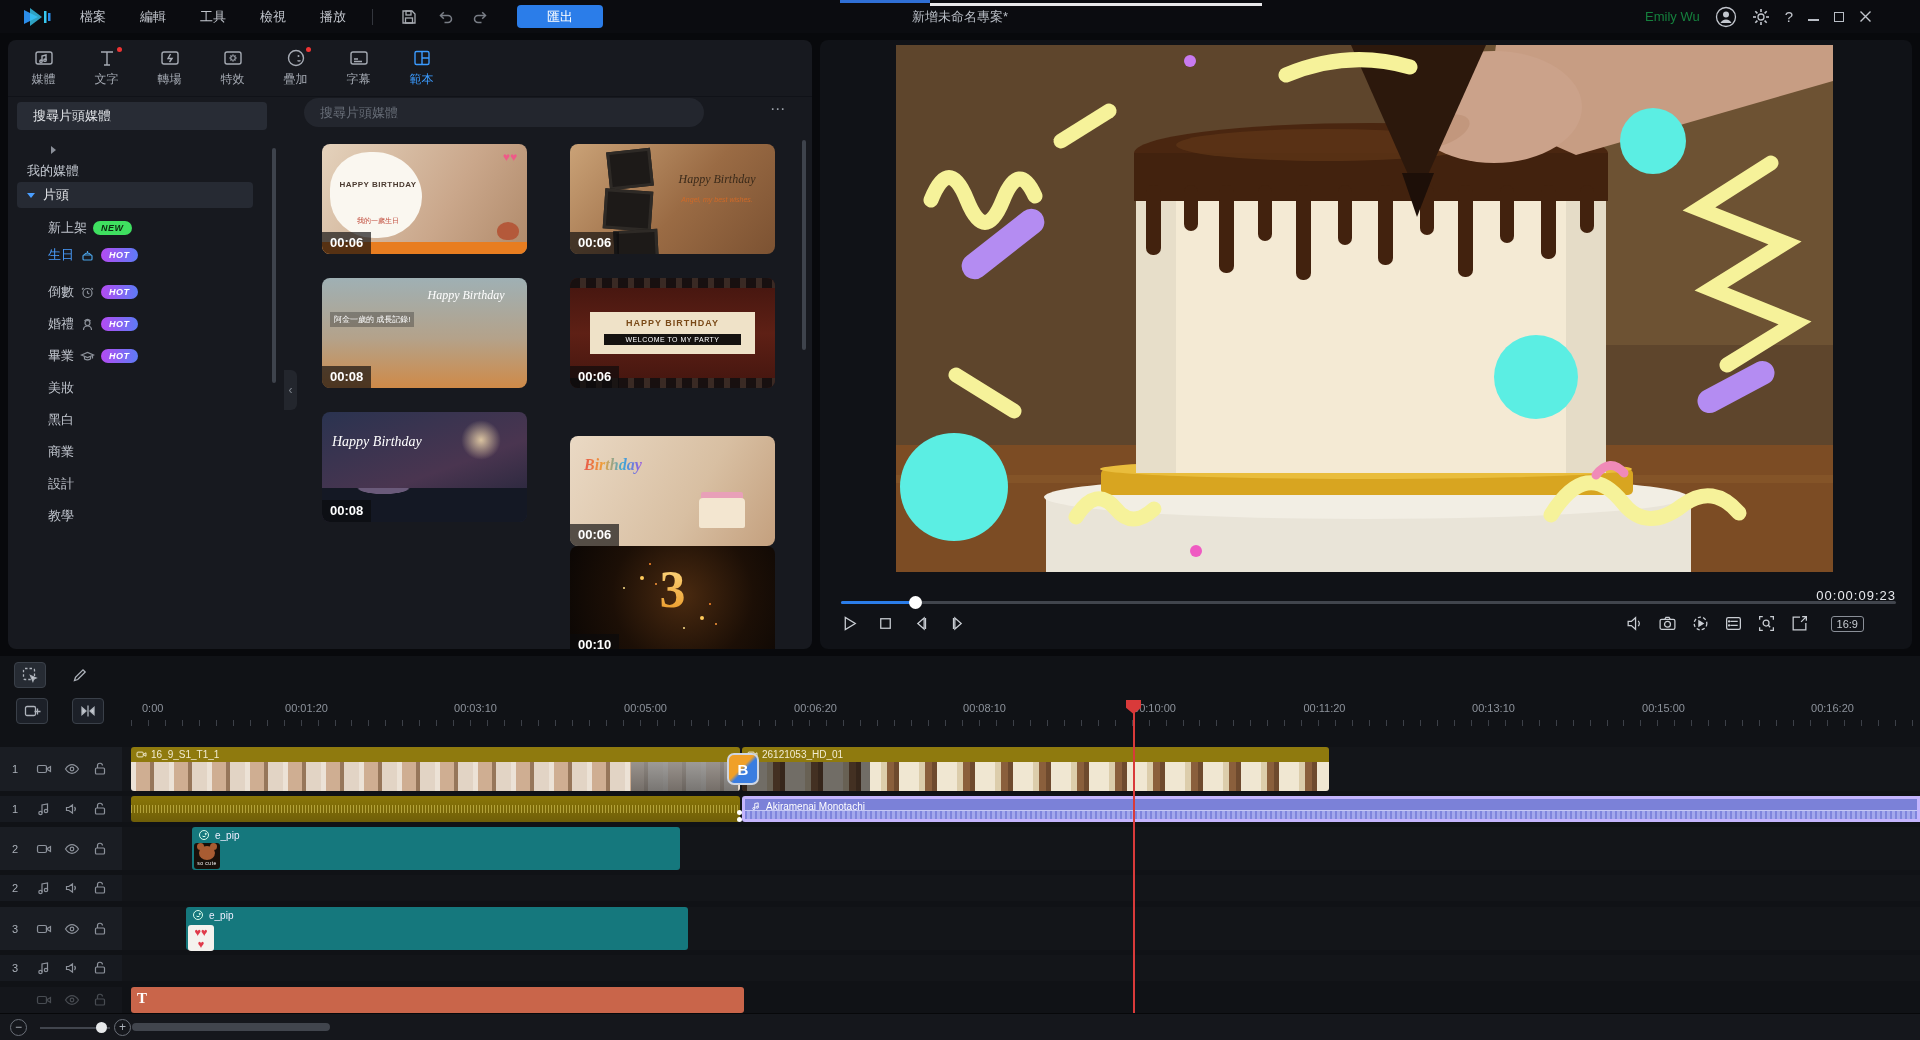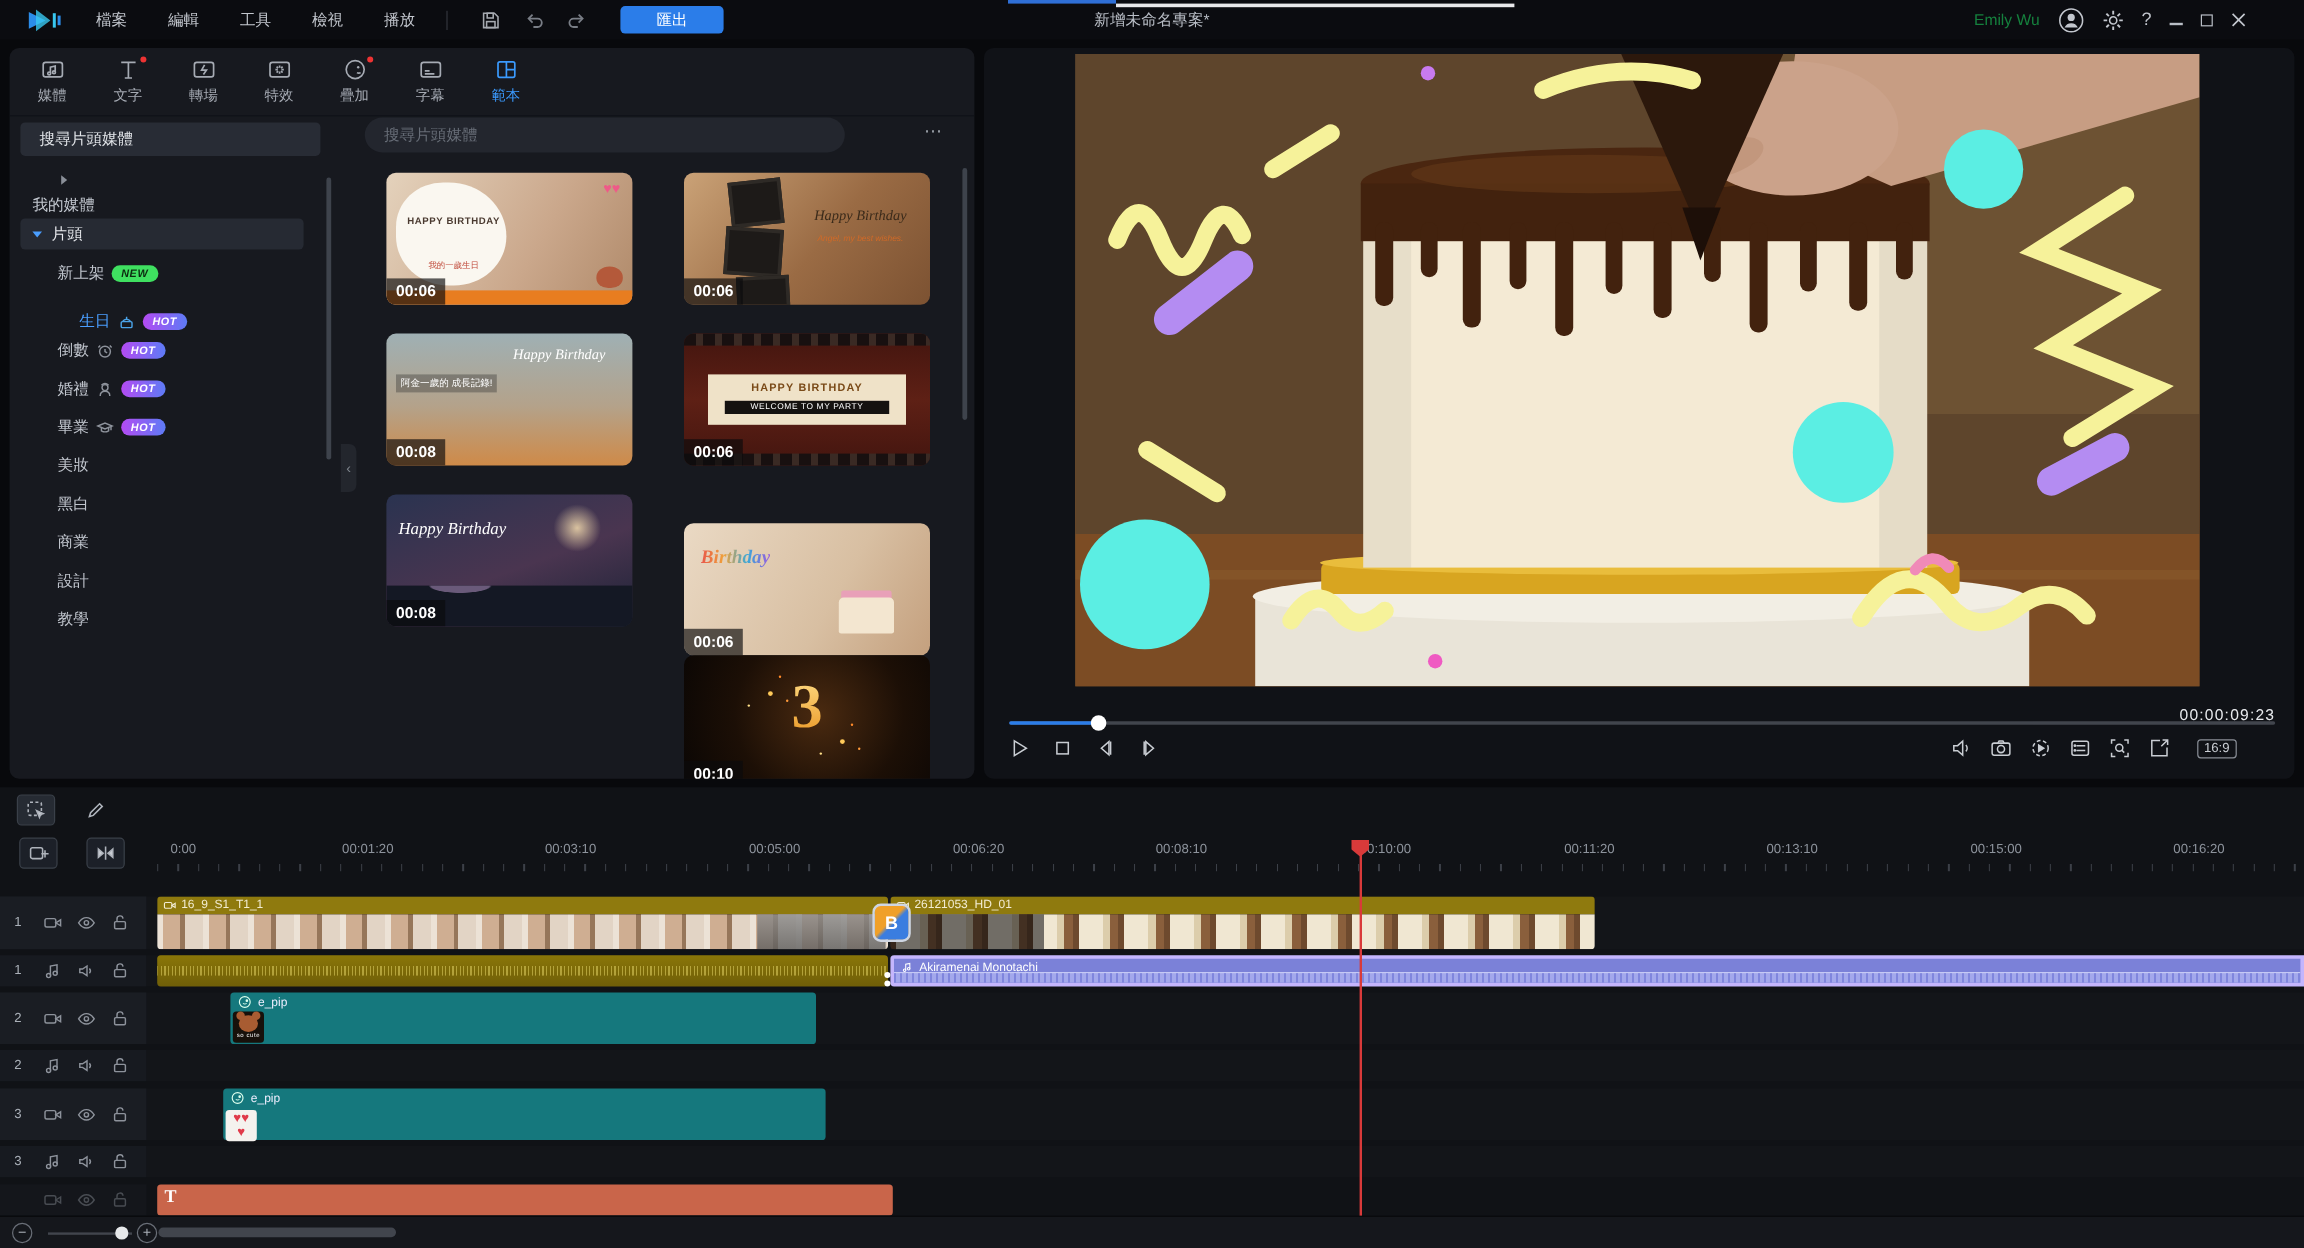--- a/index.html
+++ b/index.html
@@ -288,21 +288,21 @@
       <span>我的媒體</span>
     </div>
     <div class="tree-row hl" style="top:142px;">
       <span class="tri down"></span>
       <span>片頭</span>
     </div>
     <div class="side-item" style="top:176px;">
       <span>新上架</span>
       <span class="badge b-new">NEW</span>
     </div>
-    <div class="side-item on" style="top:216px;margin-left:18px;">
+    <div class="side-item on" style="top:203px;">
       <span>生日</span>
       <svg class="mi" viewBox="0 0 15 15" style="stroke:#4aa3e8;">
           <rect x="3" y="7" width="9" height="5" rx="1"></rect>
           <path d="M4 7q1.5-2 3.5-2t3.5 2M7.5 3v2"></path>
         </svg>
       <span class="badge b-hot">HOT</span>
     </div>
     <div class="side-item" style="top:240px;">
       <span>倒數</span>
       <svg class="mi" viewBox="0 0 15 15">

